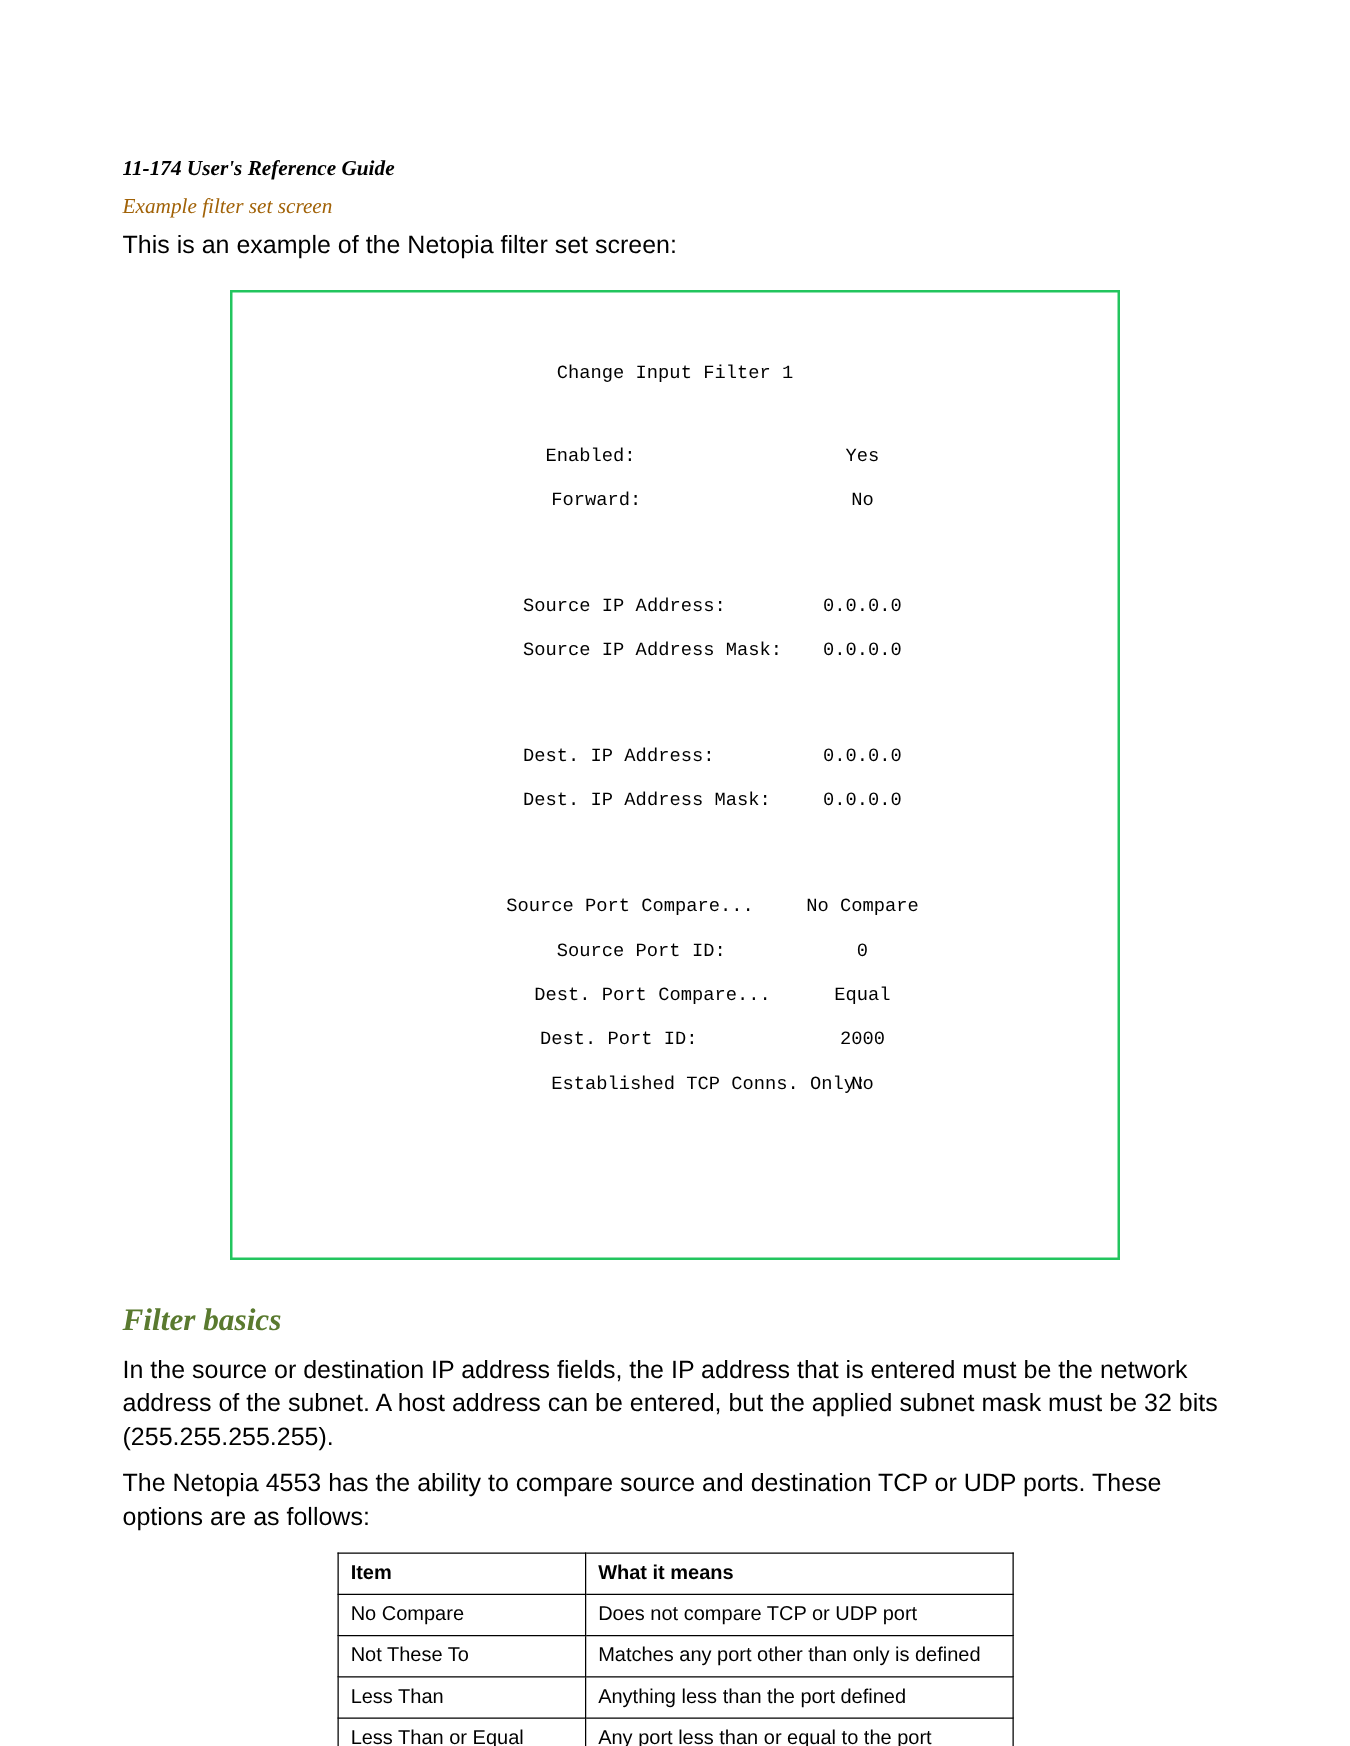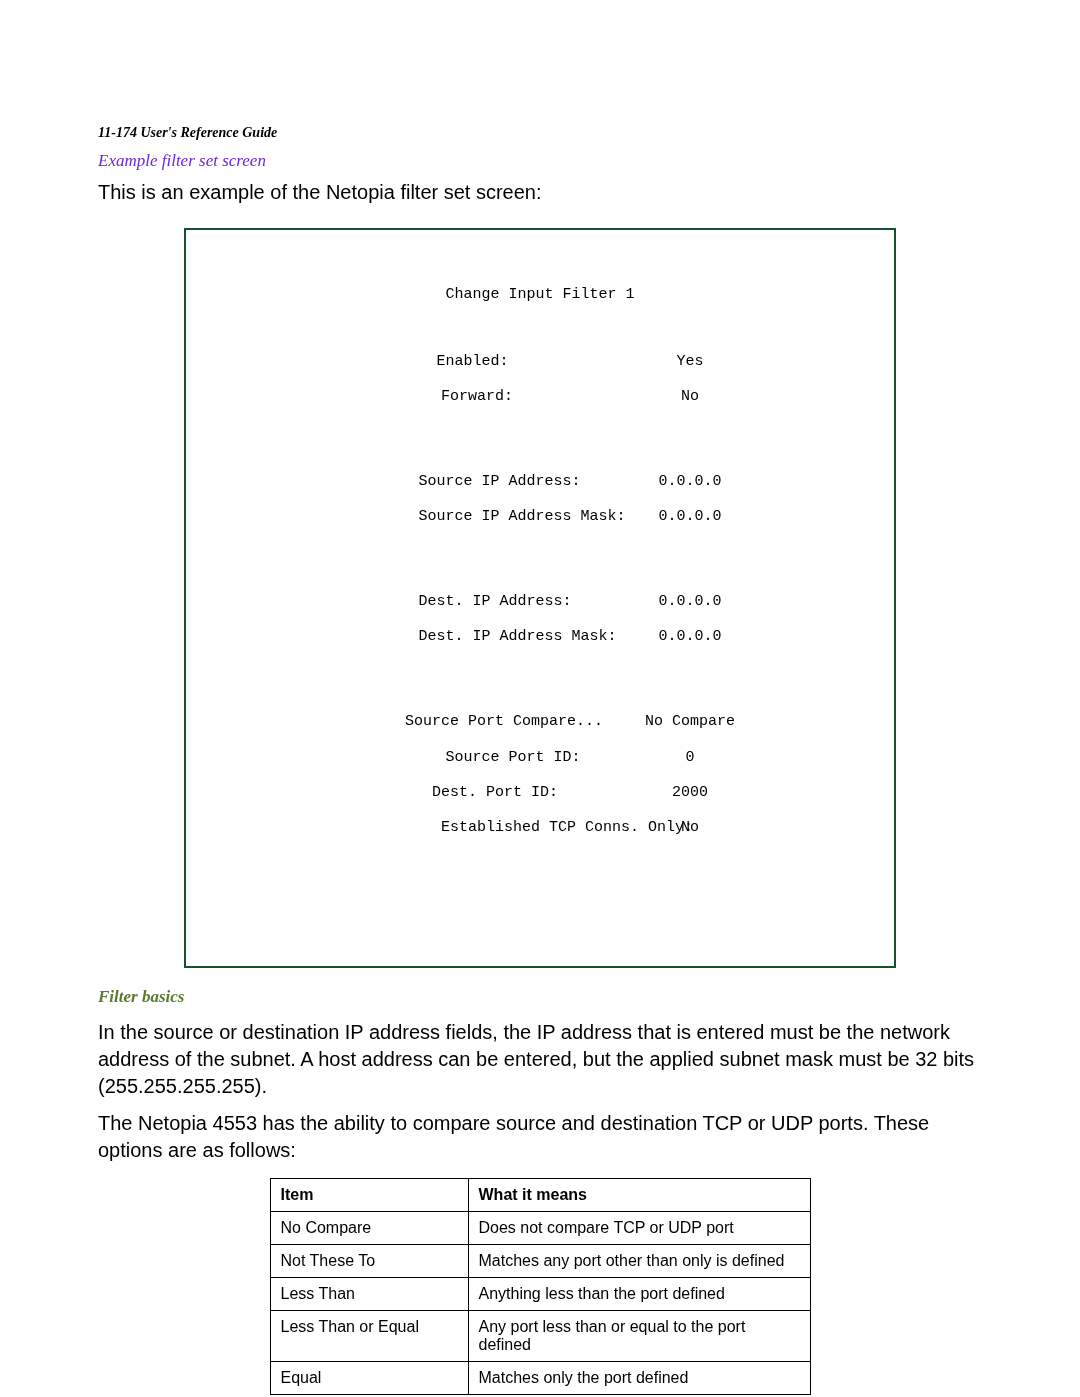--- a/index.html
+++ b/index.html
@@ -12,39 +12,39 @@
       font-family: Arial, Helvetica, sans-serif;
       width: 1080px;
       height: 1397px;
       padding: 125px 98px 0 98px;
       color: #000;
     }
     .page-header {
       font-family: "Times New Roman", Times, serif;
       font-style: italic;
       font-weight: bold;
-      font-size: 14px;
+      font-size: 17px;
       margin-bottom: 10px;
     }
     .subhead {
       font-family: "Times New Roman", Times, serif;
       font-style: italic;
-      color: #6d28d9;
+      color: #a16207;
       font-size: 17px;
       margin-bottom: 8px;
     }
     .body-text {
       font-size: 20px;
       line-height: 1.35;
       margin-bottom: 10px;
     }
     .screen-box {
-      border: 2px solid #14532d;
+      border: 2px solid #22c55e;
       width: 712px;
-      margin: 22px auto 19px auto;
+      margin: 22px auto 35px auto;
       padding: 38px 40px 80px 40px;
       font-family: "Courier New", Courier, monospace;
       font-size: 15px;
       line-height: 1.18;
       white-space: pre;
     }
     .screen-title {
       text-align: center;
       margin-bottom: 14px;
     }
@@ -61,21 +61,21 @@
       padding-left: 60px;
     }
     .screen-value {
       display: inline-block;
     }
     h2.section {
       font-family: "Times New Roman", Times, serif;
       font-style: italic;
       font-weight: bold;
       color: #5a7a2f;
-      font-size: 17px;
+      font-size: 25px;
       margin-top: 10px;
       margin-bottom: 12px;
     }
     table.ref {
       border-collapse: collapse;
       margin: 14px auto 0 auto;
     }
     table.ref th, table.ref td {
       border: 1px solid #000;
       padding: 7px 10px;
@@ -113,20 +113,21 @@
 <div class="screen-row"><span class="screen-label">Source IP Address:</span><span class="screen-value">0.0.0.0</span></div>
 <div class="screen-row"><span class="screen-label">Source IP Address Mask:</span><span class="screen-value">0.0.0.0</span></div>
 </div>
 <div class="screen-group">
 <div class="screen-row"><span class="screen-label">Dest. IP Address:</span><span class="screen-value">0.0.0.0</span></div>
 <div class="screen-row"><span class="screen-label">Dest. IP Address Mask:</span><span class="screen-value">0.0.0.0</span></div>
 </div>
 <div class="screen-group">
 <div class="screen-row"><span class="screen-label">Source Port Compare...</span><span class="screen-value">No Compare</span></div>
 <div class="screen-row"><span class="screen-label">Source Port ID:</span><span class="screen-value">0</span></div>
+<div class="screen-row"><span class="screen-label">Dest. Port Compare...</span><span class="screen-value">Equal</span></div>
 <div class="screen-row"><span class="screen-label">Dest. Port ID:</span><span class="screen-value">2000</span></div>
 <div class="screen-row"><span class="screen-label">Established TCP Conns. Only:</span><span class="screen-value">No</span></div>
 </div>
 </div>
 
 <h2 class="section">Filter basics</h2>
 
 <p class="body-text">In the source or destination IP address fields, the IP address that is entered must be the network address of the subnet. A host address can be entered, but the applied subnet mask must be 32 bits (255.255.255.255).</p>
 
 <p class="body-text">The Netopia 4553 has the ability to compare source and destination TCP or UDP ports. These options are as follows:</p>

